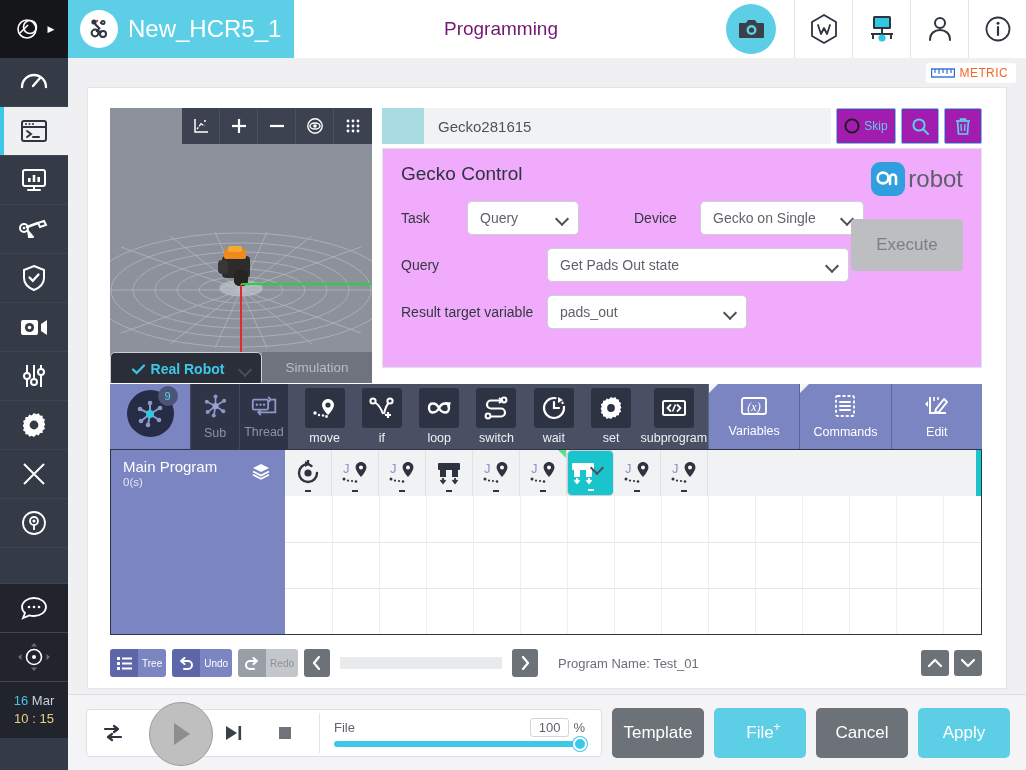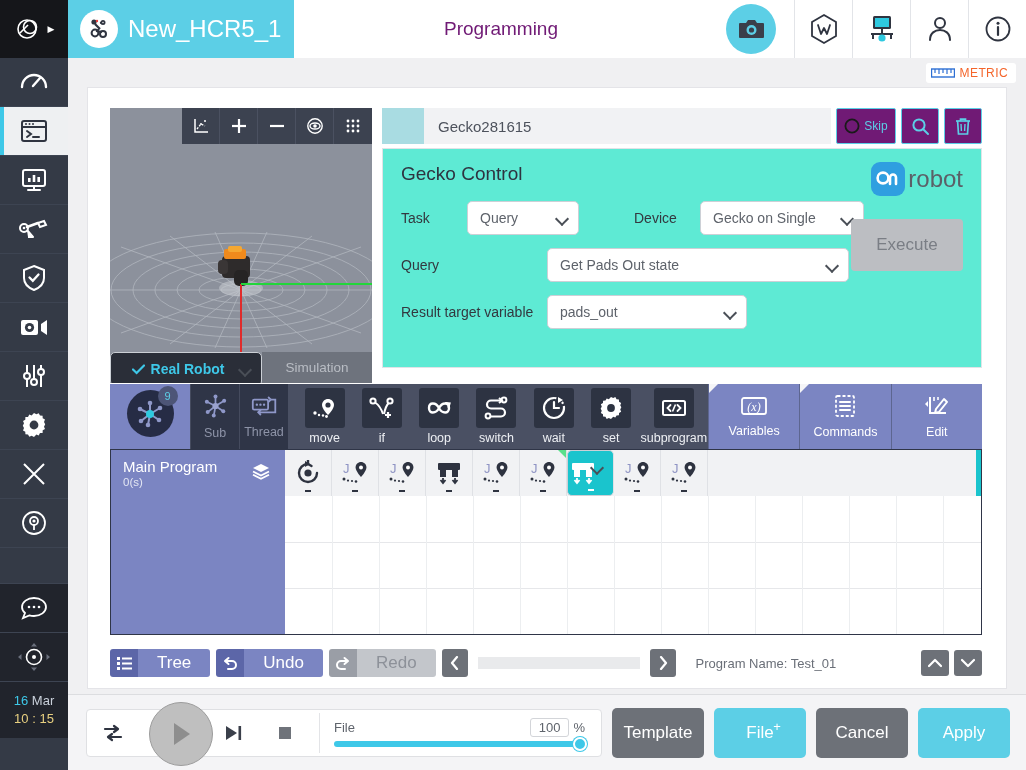--- a/index.html
+++ b/index.html
@@ -118,31 +118,31 @@
   .node-head {
     position: absolute; left: 294px; top: 20px; width: 600px; height: 36px;
     display: flex; align-items: center; gap: 0;
   }
   .nh-color { width: 42px; height: 36px; background: #a9dce2; }
   .nh-name {
     flex: 1; height: 36px; background: #f1f2f4; display: flex;
     align-items: center; padding-left: 14px; font-size: 15px; color: #4d525c;
   }
   .nh-btn {
-    height: 36px; border: 1px solid #5ccfe6; background: #701a75;
+    height: 36px; border: 1px solid #5ccfe6; background: #a21caf;
     display: flex; align-items: center; justify-content: center;
     margin-left: 5px; cursor: pointer; border-radius: 2px;
   }
   .nh-skip { width: 60px; gap: 4px; font-size: 12px; color: #5ccfe6; }
   .nh-sq { width: 38px; }
 
   
   .gcard {
     position: absolute; left: 294px; top: 60px; width: 600px; height: 220px;
-    border: 1px solid #e1e3e7; background: #5eead4; padding: 14px 18px;
+    border: 1px solid #e1e3e7; background: #f0abfc; padding: 14px 18px;
   }
   .gc-title { font-size: 19px; color: #2e3340; margin-bottom: 16px; }
   .gc-logo {
     position: absolute; right: 18px; top: 13px; display: flex;
     align-items: center; gap: 3px;
   }
   .gc-logo .lg-mark {
     width: 34px; height: 34px; border-radius: 9px; background: #2f9fe0;
     display: flex; align-items: center; justify-content: center;
   }
@@ -266,21 +266,21 @@
   }
   .lb-btn {
     height: 28px; display: flex; align-items: center; border-radius: 3px;
     overflow: hidden; cursor: pointer;
   }
   .lb-btn .ic {
     width: 28px; height: 28px; background: #5c66a8; display: flex;
     align-items: center; justify-content: center;
   }
   .lb-btn .tx {
-    background: #7b85c2; color: #fff; font-size: 17px; padding: 0 19px;
+    background: #7b85c2; color: #fff; font-size: 10px; padding: 0 4px;
     height: 28px; display: flex; align-items: center;
   }
   .lb-btn.dis .ic { background: #9a9ea6; }
   .lb-btn.dis .tx { background: #c3c6cb; color: #8d9199; }
   .lb-nav {
     width: 26px; height: 28px; background: #6d7178; border-radius: 3px;
     display: flex; align-items: center; justify-content: center; cursor: pointer;
   }
   .lb-track { width: 162px; height: 12px; background: #e9eaec; margin: 0 4px; }
   .lb-pname { font-size: 13px; color: #6a6f78; margin-left: 14px; }

